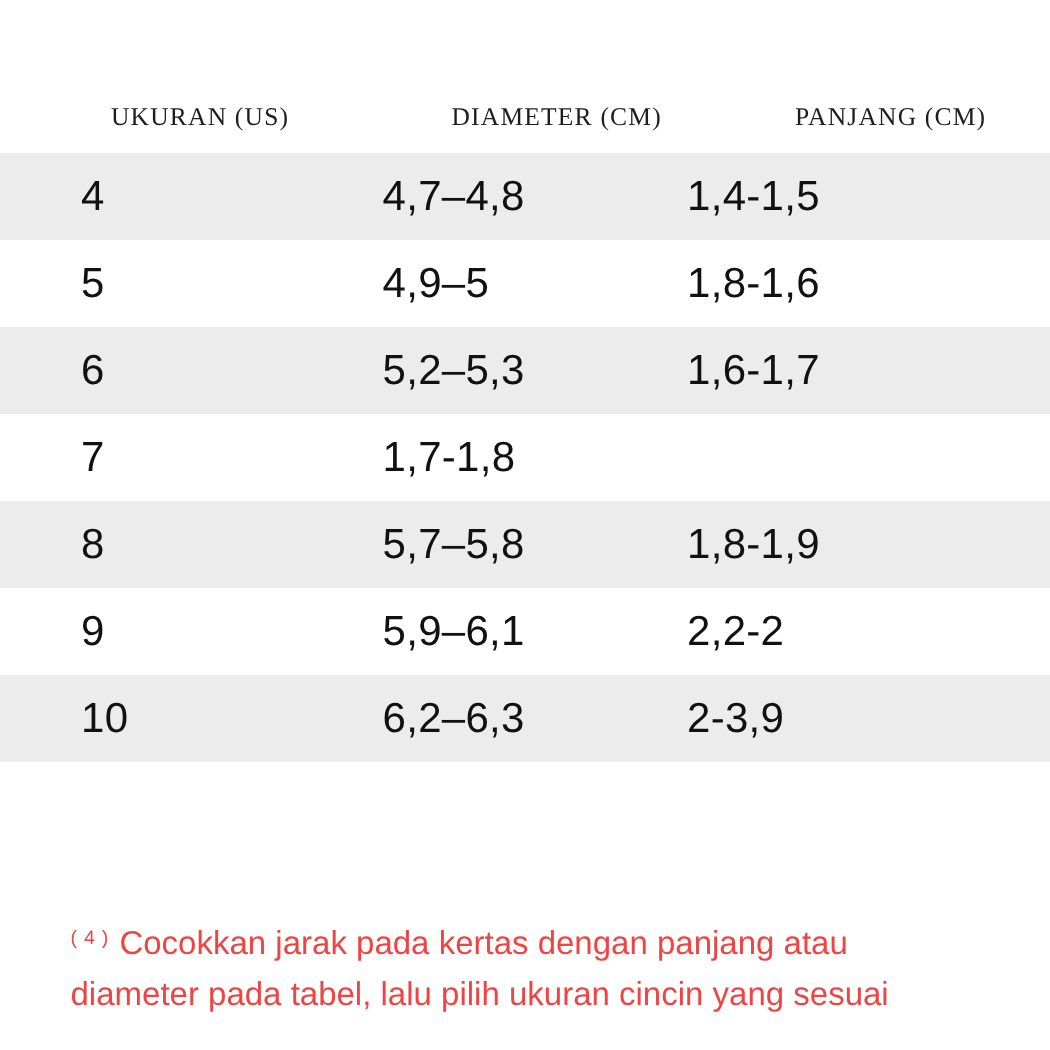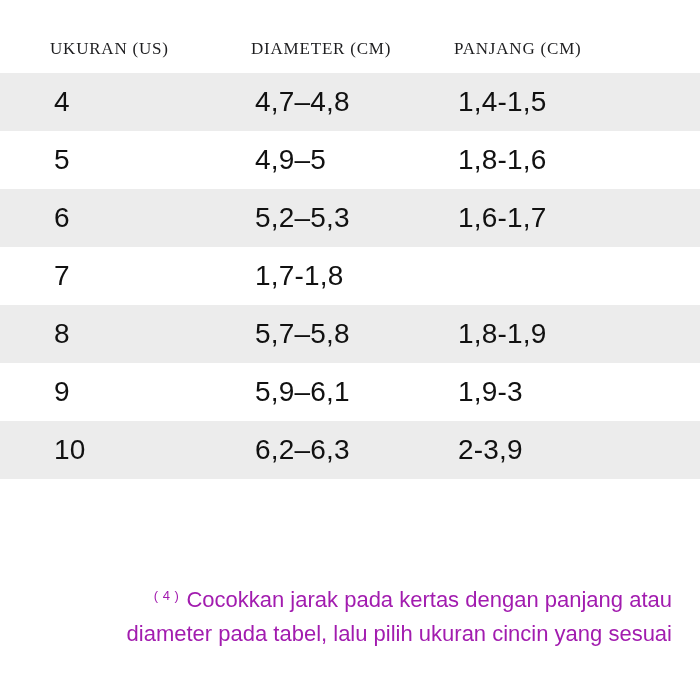--- a/index.html
+++ b/index.html
@@ -9,26 +9,27 @@
     background: #ffffff;
     font-family: "Liberation Sans", "DejaVu Sans", sans-serif;
     color: var(--text, #111111);
     overflow: hidden;
   }
   .page { width: 700px; height: 700px; position: relative; }
 
   
   .size-table { width: 700px; }
   .thead {
-    height: 73px;
+    height: 102px;
     display: grid;
     grid-template-columns: 201px 203px 1fr;
-    padding: 0 0 14px 50px;
+    padding: 0 0 14px 74px;
     align-items: end;
     box-sizing: border-box;
+    gap: 26px;
   }
   .th {
     font-family: "Liberation Serif", "DejaVu Serif", serif;
     font-weight: 400;
     font-size: 17px;
     letter-spacing: 0.8px;
     color: var(--header_text, #1d1d1f);
     white-space: nowrap;
   }
   .tr {
@@ -43,22 +44,21 @@
     color: var(--text, #111111);
   }
   .tr.alt { background: var(--stripe, #ececec); }
   .td { white-space: nowrap; }
 
   
   .footnote {
     margin: 105px 28px 0 47px;
     font-size: 22px;
     line-height: 31px;
-    color: #a21caf;
-    text-align: right;
+    color: #ef4444;
   }
   .fn-marker {
     font-size: 13px;
     position: relative;
     top: -7px;
     margin-right: 7px;
     letter-spacing: 0.5px;
     white-space: pre;
   }
 </style>
@@ -100,21 +100,21 @@
 
     <div class="tr alt">
       <div class="td">8</div>
       <div class="td">5,7–5,8</div>
       <div class="td">1,8-1,9</div>
     </div>
 
     <div class="tr">
       <div class="td">9</div>
       <div class="td">5,9–6,1</div>
-      <div class="td">1,9-3</div>
+      <div class="td">2,2-2</div>
     </div>
 
     <div class="tr alt">
       <div class="td">10</div>
       <div class="td">6,2–6,3</div>
       <div class="td">2-3,9</div>
     </div>
 
   </div>
 

